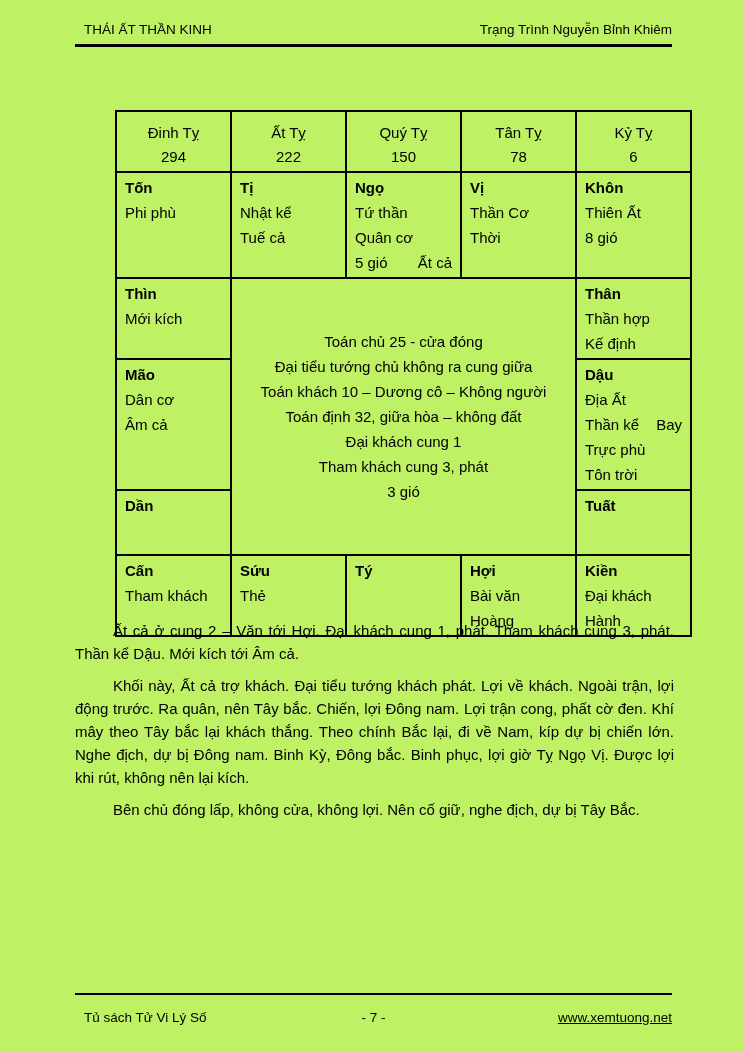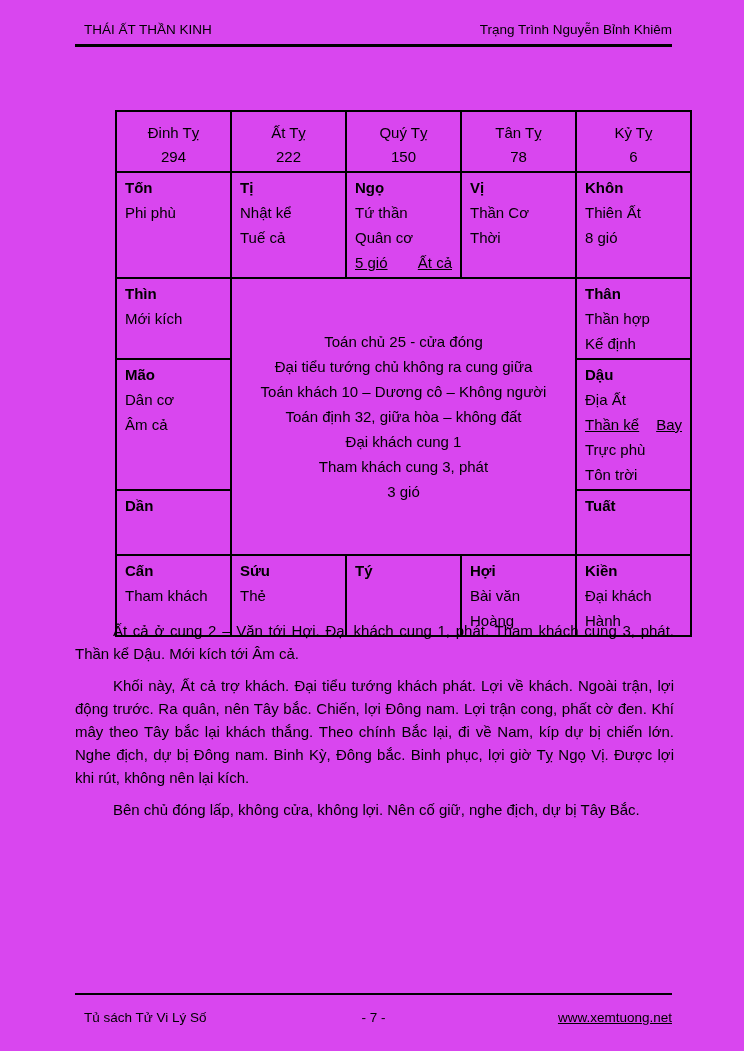--- a/index.html
+++ b/index.html
@@ -2,21 +2,21 @@
 <html><head>
 <meta charset="utf-8">
 <style>
   * { margin: 0; padding: 0; box-sizing: border-box; }
   html, body { background: #e8e8e8; }
   body { width: 744px; }
   .page {
     position: relative;
     width: 744px;
     height: 1051px;
-    background: #d946ef;
+    background: #bef264;
     font-family: "Liberation Sans", "DejaVu Sans", sans-serif;
     color: #000;
     overflow: hidden;
   }
 
   
   .page-header {
     position: absolute;
     left: 75px;
     top: 22px;
@@ -53,21 +53,21 @@
   .r4 .side { height: 123px; }
   .r5 .side { height: 65px; }
   .r6 td   { height: 78px; }
   .cell-label { font-weight: bold; }
   .center-cell {
     text-align: center;
     vertical-align: middle !important;
     line-height: 25px;
     padding: 20px 6px !important;
   }
-  .split-line { display: flex; justify-content: space-between; text-decoration: underline; }
+  .split-line { display: flex; justify-content: space-between; }
 
   
   .body-text {
     position: absolute;
     left: 75px;
     top: 601px;
     width: 599px;
     font-size: 15px;
     line-height: 23px;
     text-align: justify;

